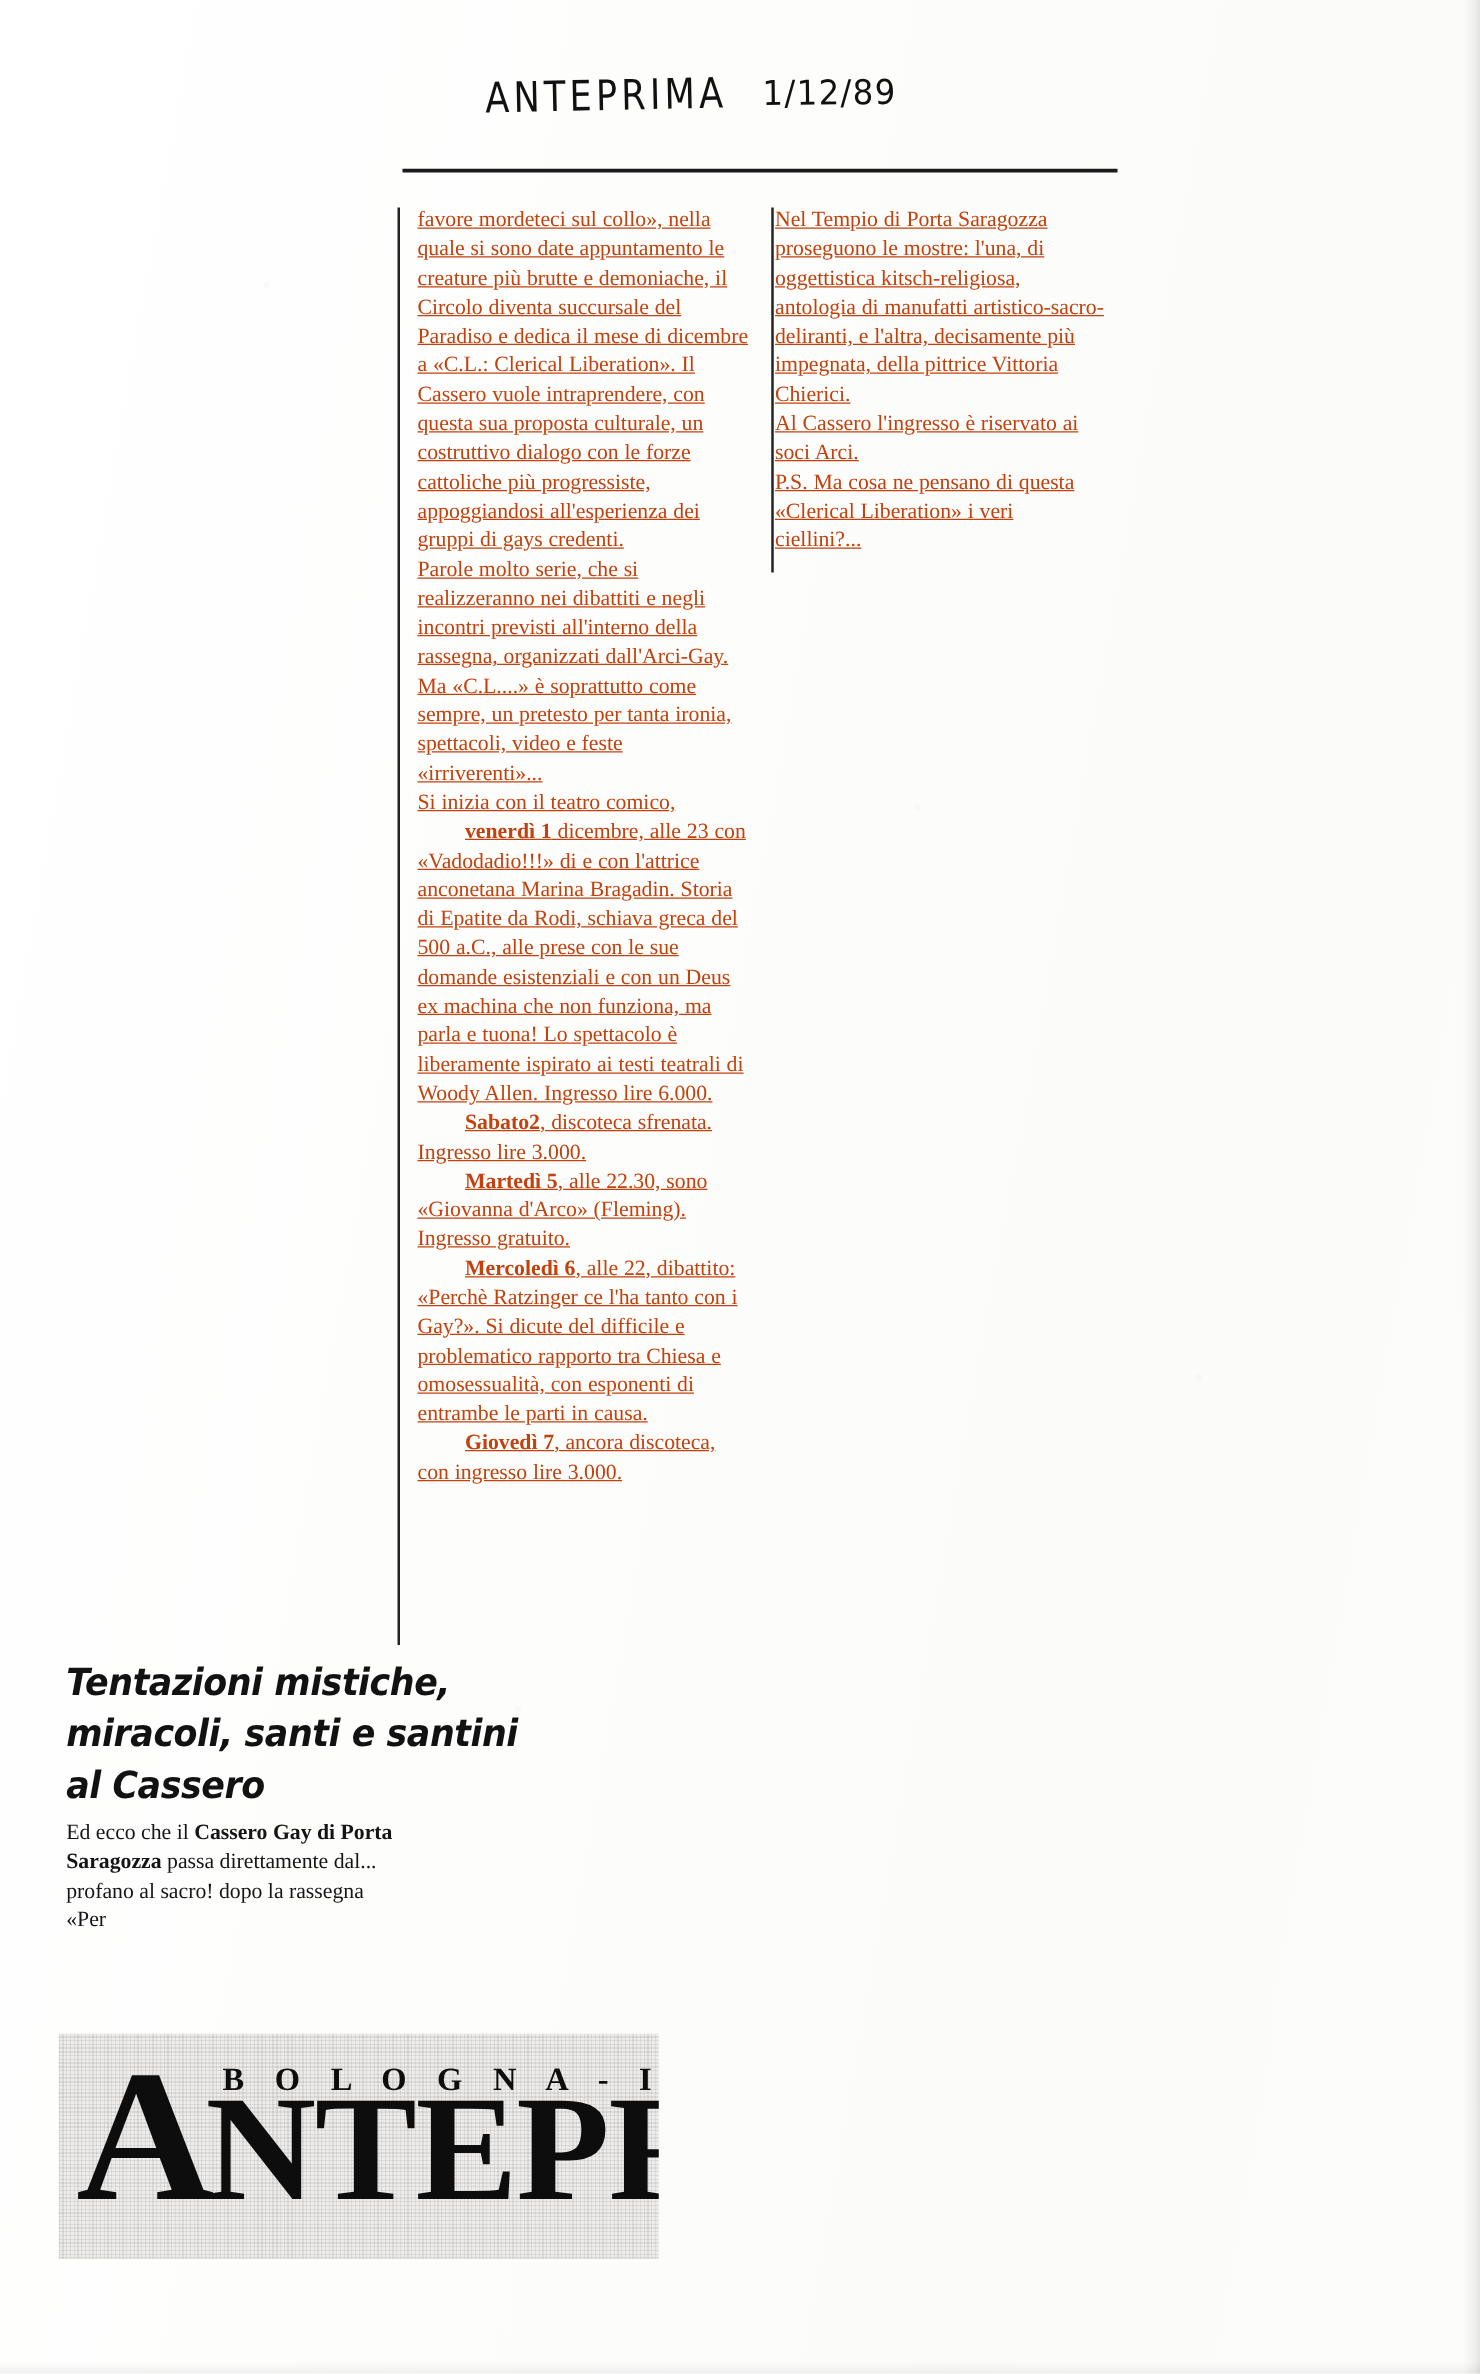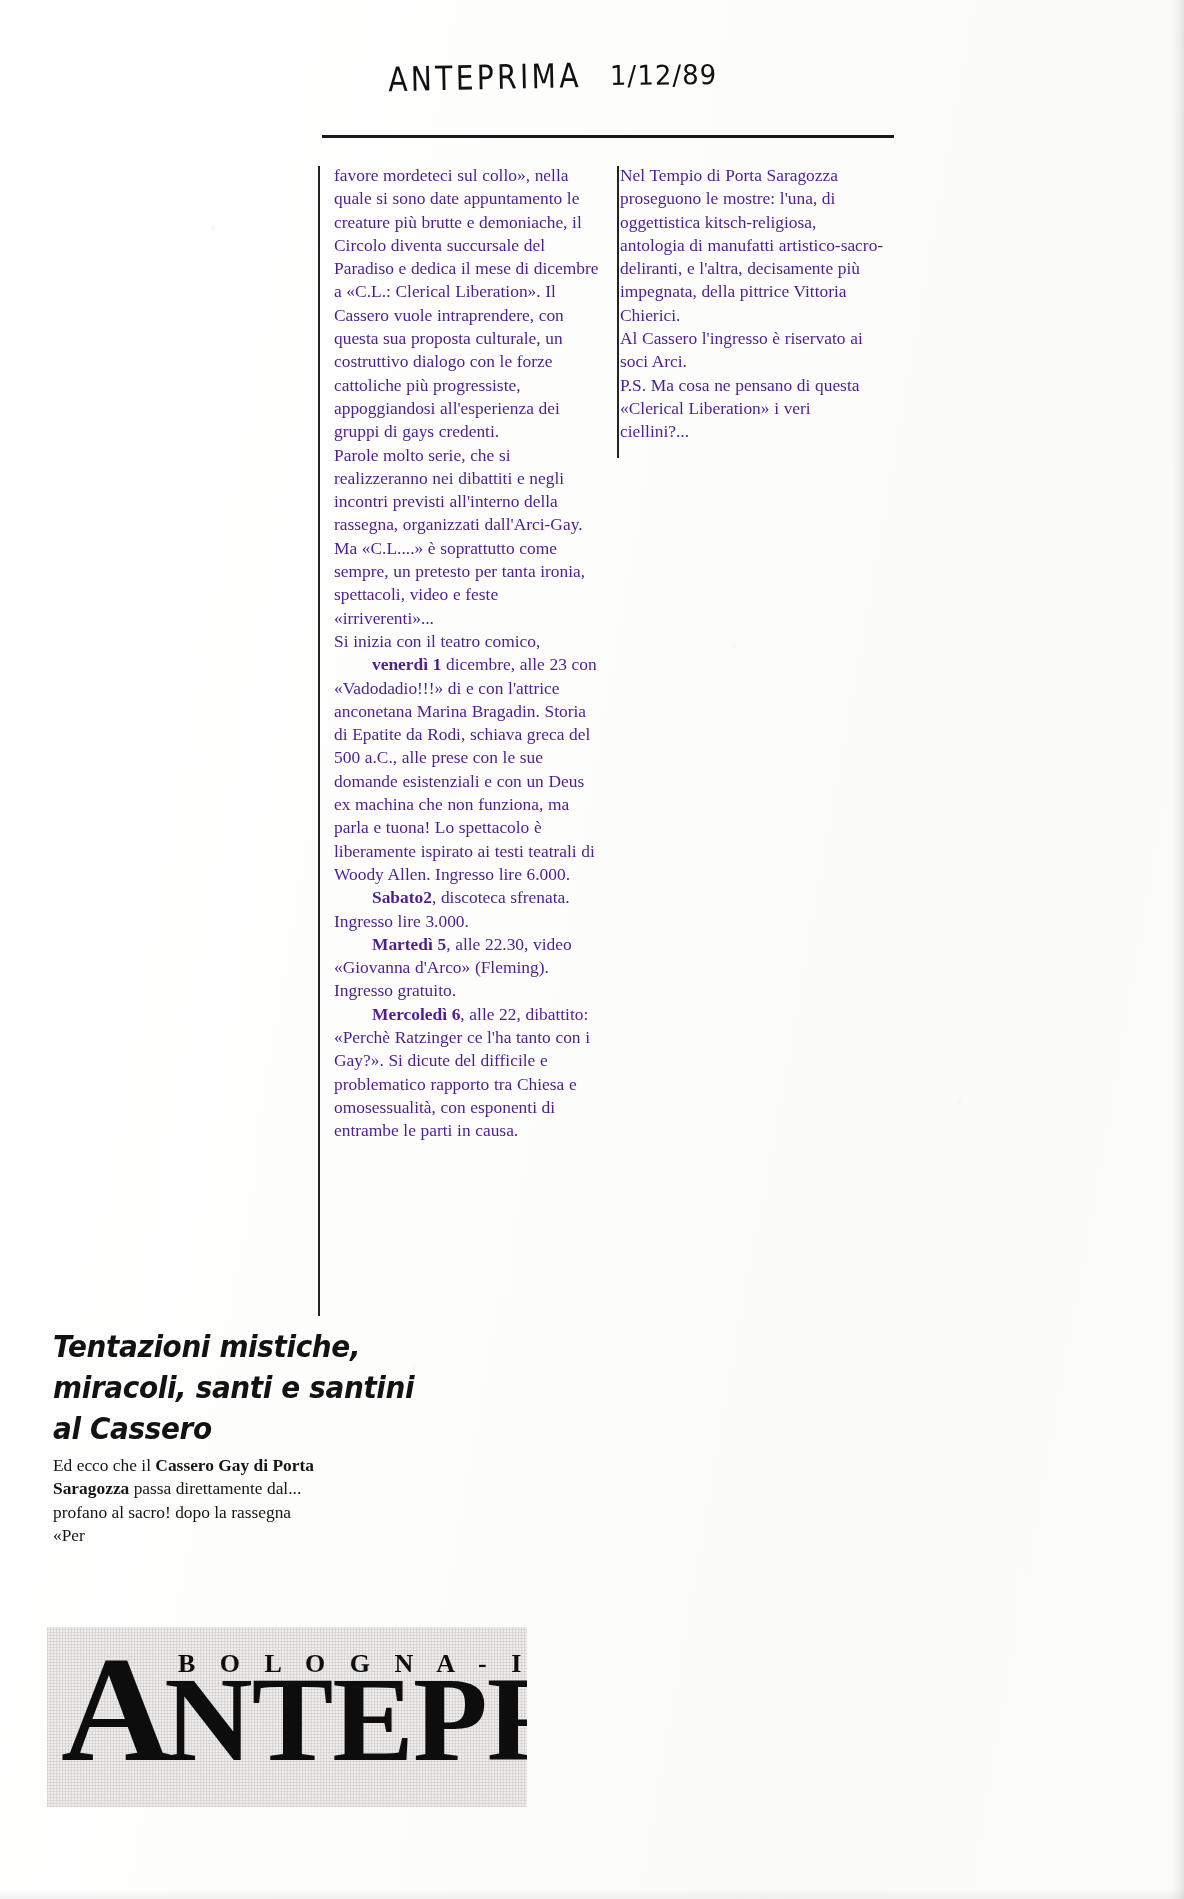--- a/index.html
+++ b/index.html
@@ -86,23 +86,24 @@
 
   #columns {
     display: flex;
     align-items: flex-start;
     position: relative;
   }
 
   .column {
     font-size: 17.4px;
     line-height: 23.3px;
-    color: #4c1d95;
+    color: #c2410c;
     text-align: left;
     word-spacing: 0.3px;
+    text-decoration: underline;
   }
   #col-left  { width: 284px; padding-left: 16px; box-sizing: border-box; }
   #col-right { width: 282px; padding-left: 18px; box-sizing: border-box; }
 
   .col-rule {
     position: absolute;
     width: 2px;
     background: #232323;
   }
   #rule-left-col  { left: 0px;   top: 2px;  height: 1150px; }
@@ -215,22 +216,23 @@
     <div class="col-rule" id="rule-left-col"></div>
     <div class="col-rule" id="rule-mid-col"></div>
 
     <div class="column" id="col-left">
       <p>favore mordeteci sul collo», nella quale si sono date appuntamento le creature più brutte e demoniache, il Circolo diventa succursale del Paradiso e dedica il mese di dicembre a «C.L.: Clerical Liberation». Il Cassero vuole intraprendere, con questa sua proposta culturale, un costruttivo dialogo con le forze cattoliche più progressiste, appoggiandosi all'esperienza dei gruppi di gays credenti.</p>
       <p>Parole molto serie, che si realizzeranno nei dibattiti e negli incontri previsti all'interno della rassegna, organizzati dall'Arci-Gay.</p>
       <p>Ma «C.L....» è soprattutto come sempre, un pretesto per tanta ironia, spettacoli, video e feste «irriverenti»...</p>
       <p>Si inizia con il teatro comico,</p>
       <p><b>venerdì 1</b><span> dicembre, alle 23 con «Vadodadio!!!» di e con l'attrice anconetana Marina Bragadin. Storia di Epatite da Rodi, schiava greca del 500 a.C., alle prese con le sue domande esistenziali e con un Deus ex machina che non funziona, ma parla e tuona! Lo spettacolo è liberamente ispirato ai testi teatrali di Woody Allen. Ingresso lire 6.000.</span></p>
       <p><b>Sabato2</b><span>, discoteca sfrenata. Ingresso lire 3.000.</span></p>
-      <p><b>Martedì 5</b><span>, alle 22.30, video «Giovanna d'Arco» (Fleming). Ingresso gratuito.</span></p>
+      <p><b>Martedì 5</b><span>, alle 22.30, sono «Giovanna d'Arco» (Fleming). Ingresso gratuito.</span></p>
       <p><b>Mercoledì 6</b><span>, alle 22, dibattito: «Perchè Ratzinger ce l'ha tanto con i Gay?». Si dicute del difficile e problematico rapporto tra Chiesa e omosessualità, con esponenti di entrambe le parti in causa.</span></p>
+      <p><b>Giovedì 7</b><span>, ancora discoteca, con ingresso lire 3.000.</span></p>
     </div>
 
     <div class="column" id="col-right">
       <p>Nel Tempio di Porta Saragozza proseguono le mostre: l'una, di oggettistica kitsch-religiosa, antologia di manufatti artistico-sacro-deliranti, e l'altra, decisamente più impegnata, della pittrice Vittoria Chierici.</p>
       <p>Al Cassero l'ingresso è riservato ai soci Arci.</p>
       <p>P.S. Ma cosa ne pensano di questa «Clerical Liberation» i veri ciellini?...</p>
     </div>
 
   </div>
 </div>

